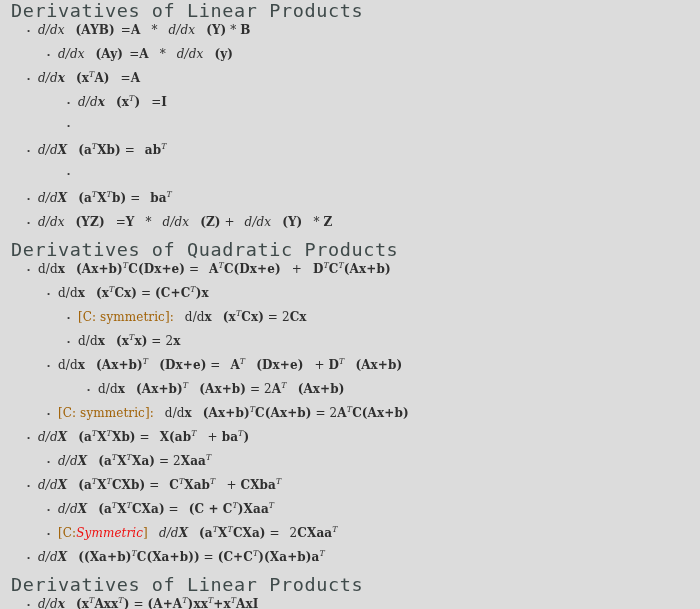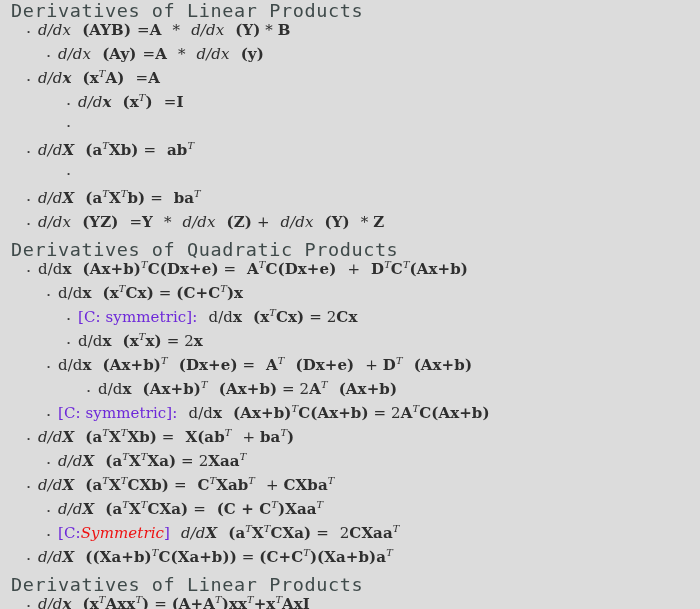--- a/index.html
+++ b/index.html
@@ -52,30 +52,30 @@
     text-align: center;
     margin-right: 5px;
   }
   .lvl1 { padding-left: 24px; }
   .lvl2 { padding-left: 44px; }
   .lvl3 { padding-left: 64px; }
   .lvl4 { padding-left: 84px; }
 
   .content {
     font-family: "DejaVu Serif", "Liberation Serif", serif;
-    font-size: 15px;
+    font-size: 12px;
     color: #2f2f2f;
     letter-spacing: 0.1px;
   }
 
   
   .it  { font-style: italic; }
   .bd  { font-weight: bold; }
   .ibd { font-style: italic; font-weight: bold; }
-  .red { color: #6d28d9; }
+  .red { color: #a16207; }
   .redi { color: #ee1111; font-style: italic; margin-top: 44px; }
   sup {
     font-size: 0.66em;
     vertical-align: super;
     line-height: 0;
     font-style: italic;
     font-weight: normal;
   }
   .sp { display: inline-block; width: 6px; }
   .sp2 { display: inline-block; width: 11px; }

